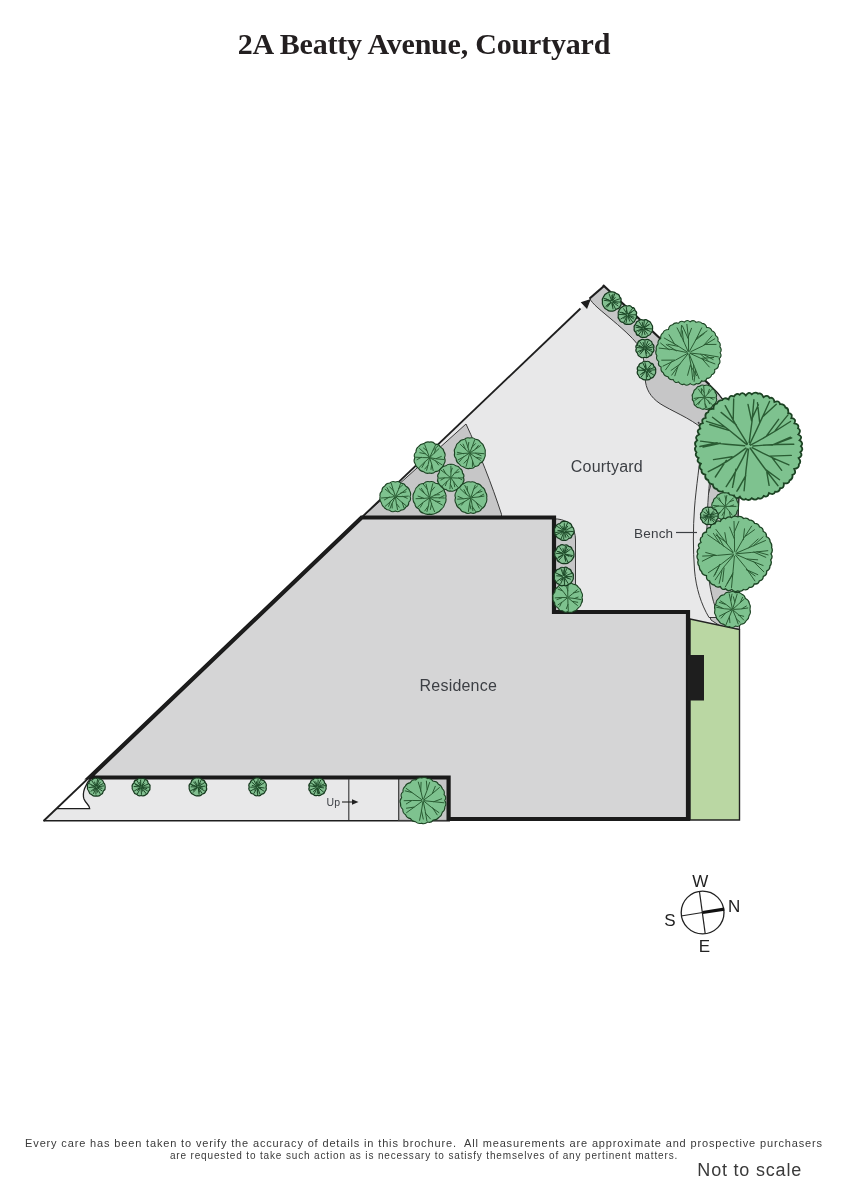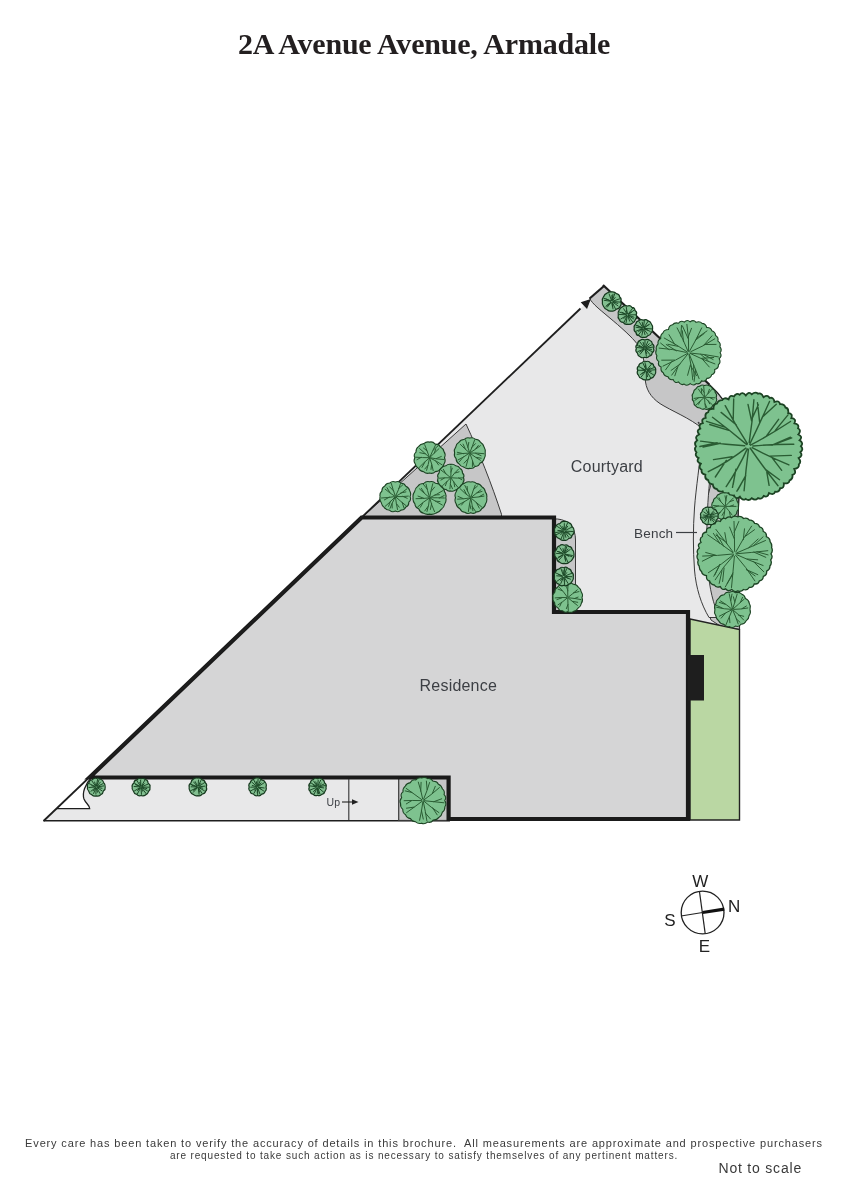--- a/index.html
+++ b/index.html
@@ -1,26 +1,26 @@
 <!DOCTYPE html>
 <html><head>
 <meta charset="utf-8">
 <style>
 html,body{margin:0;padding:0;background:#ffffff;}
 #page{position:relative;width:848px;height:1200px;background:#ffffff;overflow:hidden;font-family:"Liberation Sans",sans-serif;}
 #title{position:absolute;left:0;top:28.8px;width:848px;text-align:center;font-family:"Liberation Serif",serif;font-weight:bold;font-size:30px;color:#231f20;letter-spacing:-0.2px;line-height:1;}
 #footer1{position:absolute;left:0;top:1136.5px;width:848px;text-align:center;font-size:11px;letter-spacing:0.85px;color:#3a3a3a;}
 #footer2{position:absolute;left:0;top:1149.5px;width:848px;text-align:center;font-size:10px;letter-spacing:0.85px;color:#3a3a3a;}
-#nts{position:absolute;right:46px;top:1160px;font-size:14px;letter-spacing:0.8px;color:#3a3a3a;margin-left:39px;}
+#nts{position:absolute;right:46px;top:1160px;font-size:18px;letter-spacing:0.8px;color:#3a3a3a;margin-left:39px;}
 </style>
 </head>
 <body>
 <div id="page">
 
-<div id="title">2A Avenue Avenue, Armadale</div>
+<div id="title">2A Beatty Avenue, Courtyard</div>
 
 <svg width="848" height="1200" viewBox="0 0 848 1200" style="position:absolute;left:0;top:0">
 
 <path d="M 604,286 L 361.6,517.5 L 554,517.5 L 554,612 L 690,612 L 690,622 L 739.5,630 C 739.5,600 739,570 738,545 C 737,520 739,500 740,475 C 741,455 739,436 735,422 C 730,408 720,394 709.3,384.5 Z" fill="#e8e8e9"></path>
 
 <path d="M 604,286 L 709.3,384.5 C 718,392.5 728,405 734,419 C 739,432 741,452 740,474 C 739,500 737.5,520 738,545 C 739,570 739.5,600 739.5,629.5 L 721,626.5 L 711,620 C 706,606 701,592 700,575 C 699,556 700,538 703,519 C 706,499 712,482 715.5,468 C 718.5,455 716,443 707.5,433.5 C 696,421 678,414 664,406 C 653,400 647,392 645.5,382 C 644.5,375 645,365 643,356 C 641,348 637,343 630,336 C 620,326 606,315 598,308 C 593.5,304 591,301 589.6,298.5 Z" fill="#c6c6c7" stroke="#3a3a3a" stroke-width="1"></path>
 
 <path d="M 709,617.5 C 701,604 696,588 694.5,570 C 693,550 693,528 694.5,508 C 696,488 700,462 701.5,444 C 702.5,434 701,428 698,422 L 709.5,430 C 712.5,438 713,446 712,456 C 710.5,472 708.5,490 707.5,510 C 706.5,532 706.5,552 708,570 C 709.5,588 713,604 719.5,617.5 Z" fill="#e8e8e9" stroke="#3a3a3a" stroke-width="1"></path>
 
 <path d="M 363,516.5 L 466,424 C 479,452 492,485 501.5,514.3 L 501.5,516.5 Z" fill="#c6c6c7" stroke="#3a3a3a" stroke-width="1"></path>

